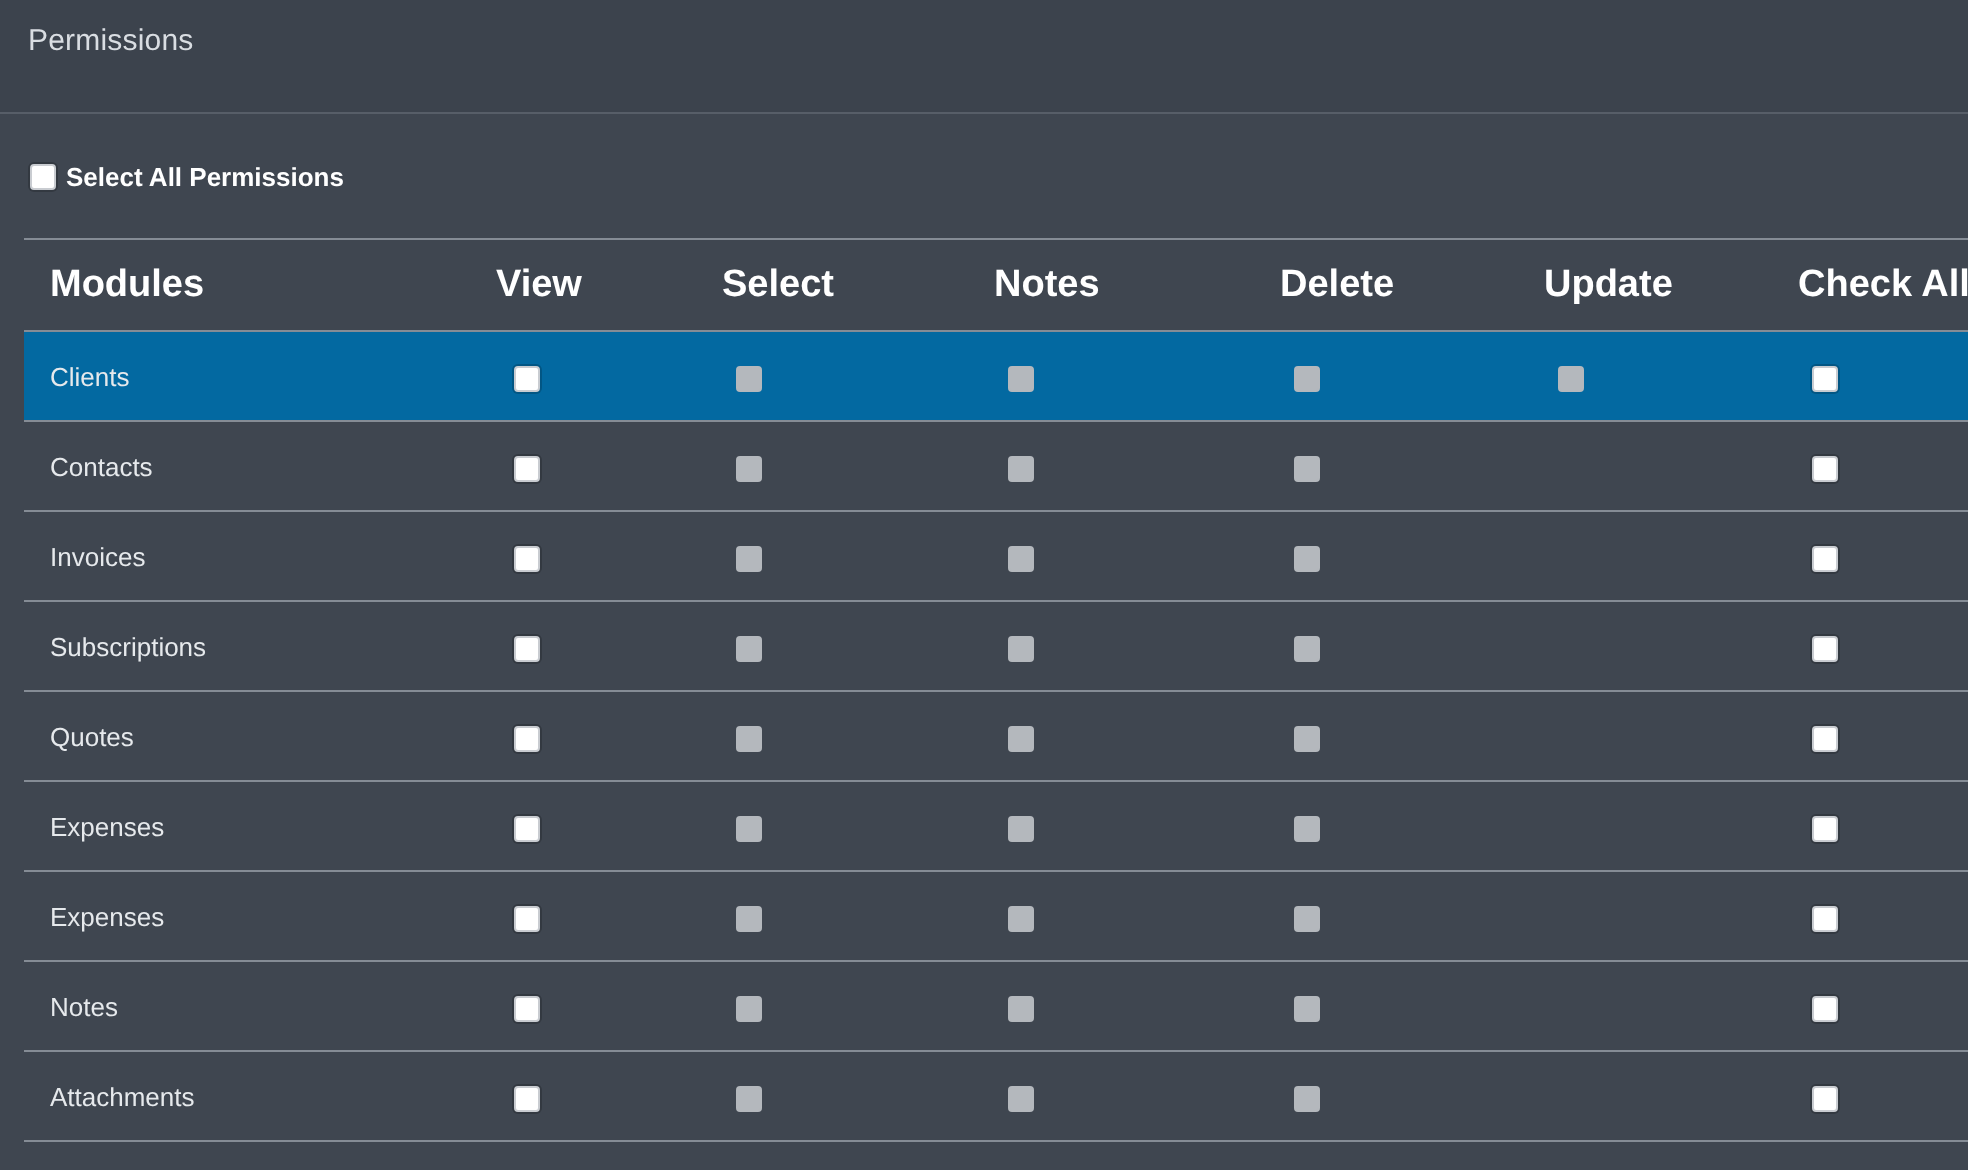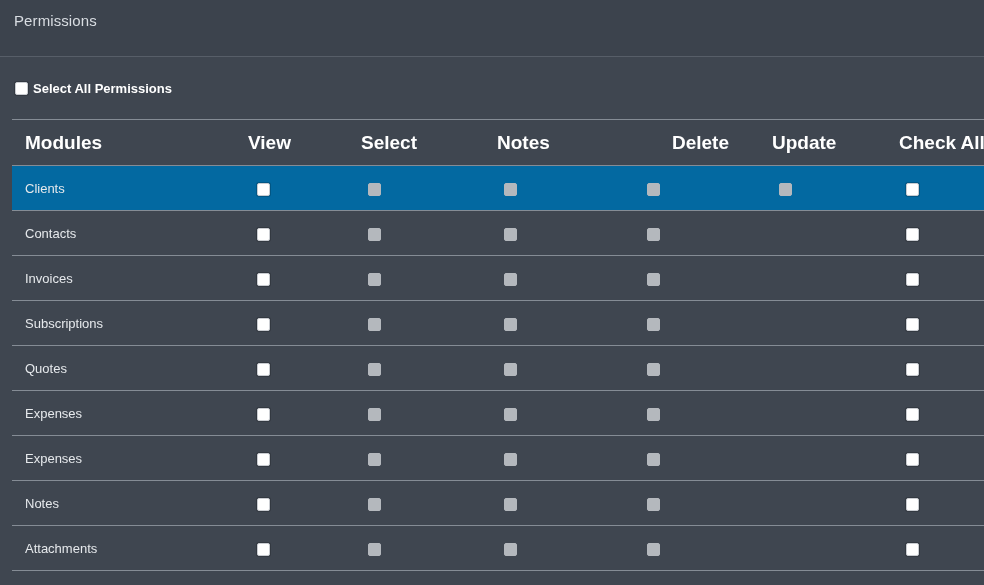--- a/index.html
+++ b/index.html
@@ -174,21 +174,21 @@
   .col-view   { width: 101px; }
   .col-create { width: 124px; }
   .col-update { width: 132px; }
   .col-delete { width: 121px; }
   .col-merge  { width: 117px; }
   .col-check  { width: 149px; }
 
   thead th.col-view   { padding-left: 13px !important; }
   thead th.col-create { padding-left: 12px !important; }
   thead th.col-update { padding-left: 12px !important; }
-  thead th.col-delete { padding-left: 11px !important; text-align: center; }
+  thead th.col-delete { padding-left: 11px !important; }
   thead th.col-merge  { padding-left: 11px !important; }
   thead th.col-check  { padding-left: 10px !important; }
 
   tbody td.col-view   { padding-left: 22px !important; }
   tbody td.col-create { padding-left: 19px !important; }
   tbody td.col-update { padding-left: 19px !important; }
   tbody td.col-delete { padding-left: 18px !important; }
   tbody td.col-merge  { padding-left: 18px !important; }
   tbody td.col-check  { padding-left: 17px !important; }
 </style>

